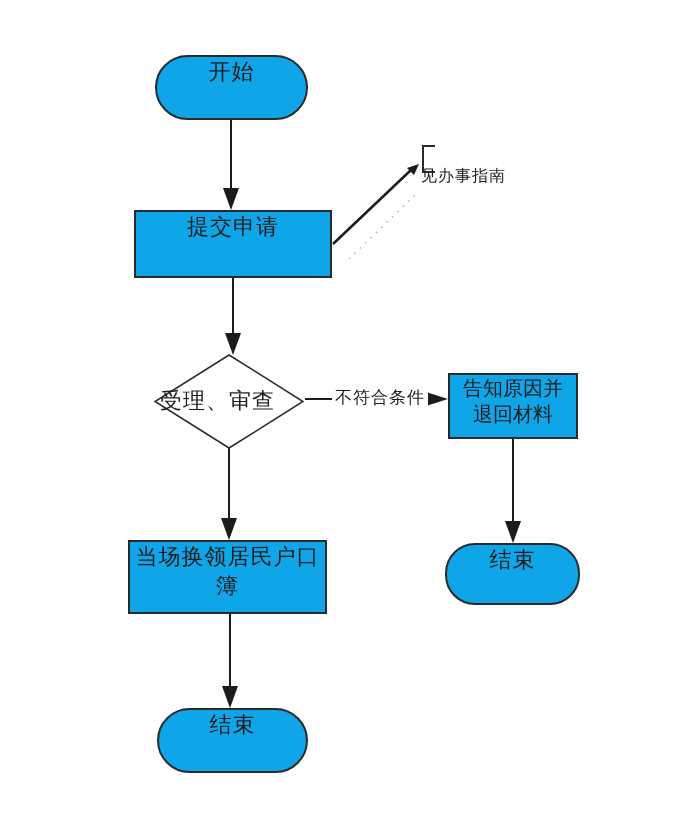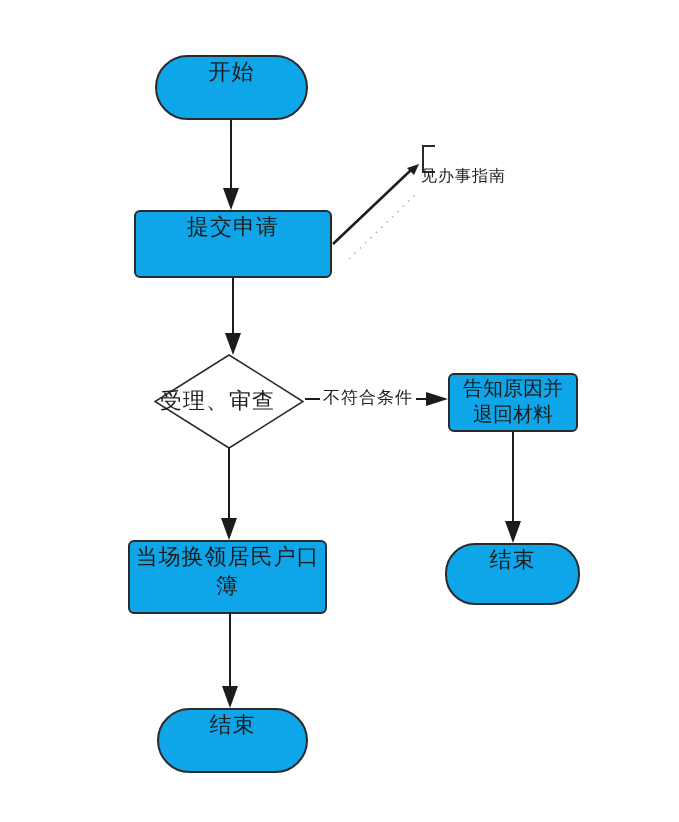--- a/index.html
+++ b/index.html
@@ -33,21 +33,21 @@
     text-align: center;
     background: #0ea5e9;
     border: 2px solid #2a2a2a;
     font-size: 22px;
     line-height: 1.32;
     letter-spacing: 1px;
     color: #1c1c1c;
     white-space: pre-line;
   }
   .terminator { border-radius: 33px; }
-  .process { border-radius: 6px; }
+  .process { border-radius: 0; }
 
   .diamond-label {
     position: absolute;
     box-sizing: border-box;
     display: flex;
     align-items: center;
     justify-content: flex-start;
     text-align: center;
     font-size: 22px;
     letter-spacing: 1px;
@@ -126,23 +126,23 @@
     <span>提交申请</span>
   </div>
 
   <div class="annotation-bracket" style="left:422px; top:145px;"></div>
   <div class="annotation-text" style="left:421px; top:147px;margin-top:19px;">见办事指南</div>
 
   <div class="diamond-label" style="left:160px; top:386px; width:138px; height:30px;">
     <span>受理、审查</span>
   </div>
 
-  <div class="edge-label" style="left:320px; top:386px;font-family:Liberation Mono, monospace;">不符合条件</div>
+  <div class="edge-label" style="left:332px; top:386px;font-family:Liberation Mono, monospace;">不符合条件</div>
 
-  <div class="node process" style="left:448px; top:373px; width:130px; height:59px; font-size:20px; letter-spacing:0;">
+  <div class="node process" style="left:448px; top:373px; width:130px; height:66px; font-size:20px; letter-spacing:0;">
     <span>告知原因并
 退回材料</span>
   </div>
 
   <div class="node terminator" style="left:445px; top:543px; width:135px; height:62px; border-radius:30px;">
     <span>结束</span>
   </div>
 
   <div class="node process" style="left:128px; top:540px; width:199px; height:74px;">
     <span>当场换领居民户口

